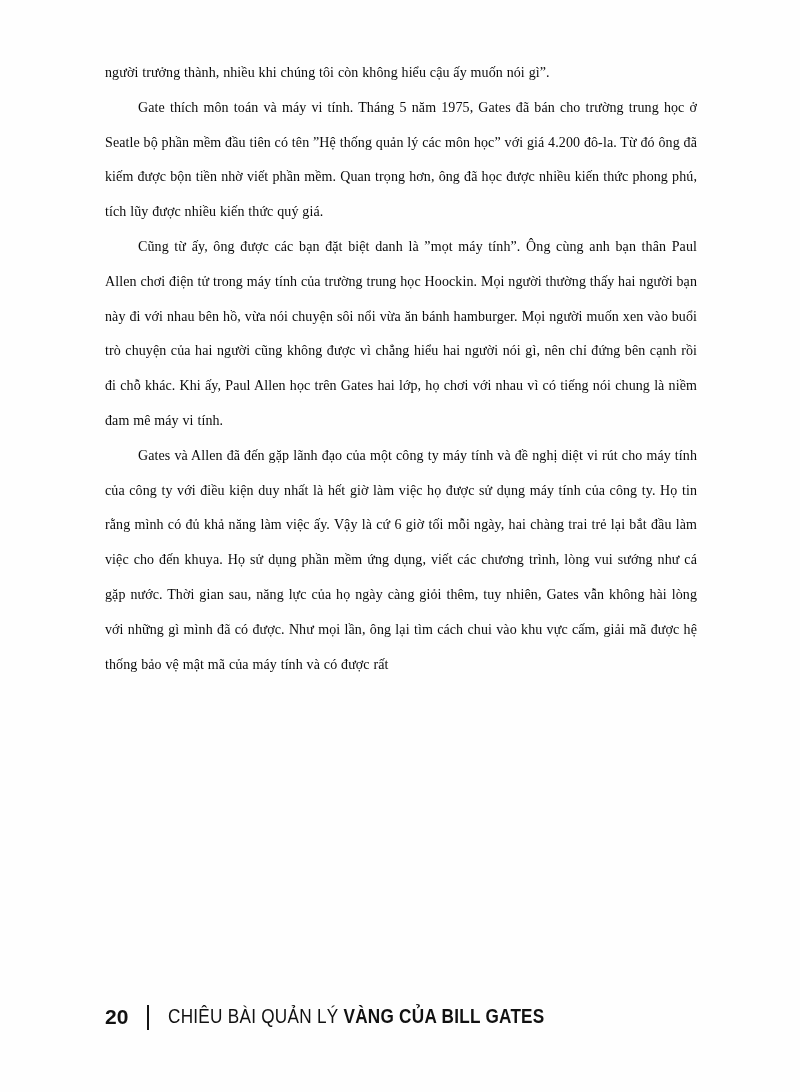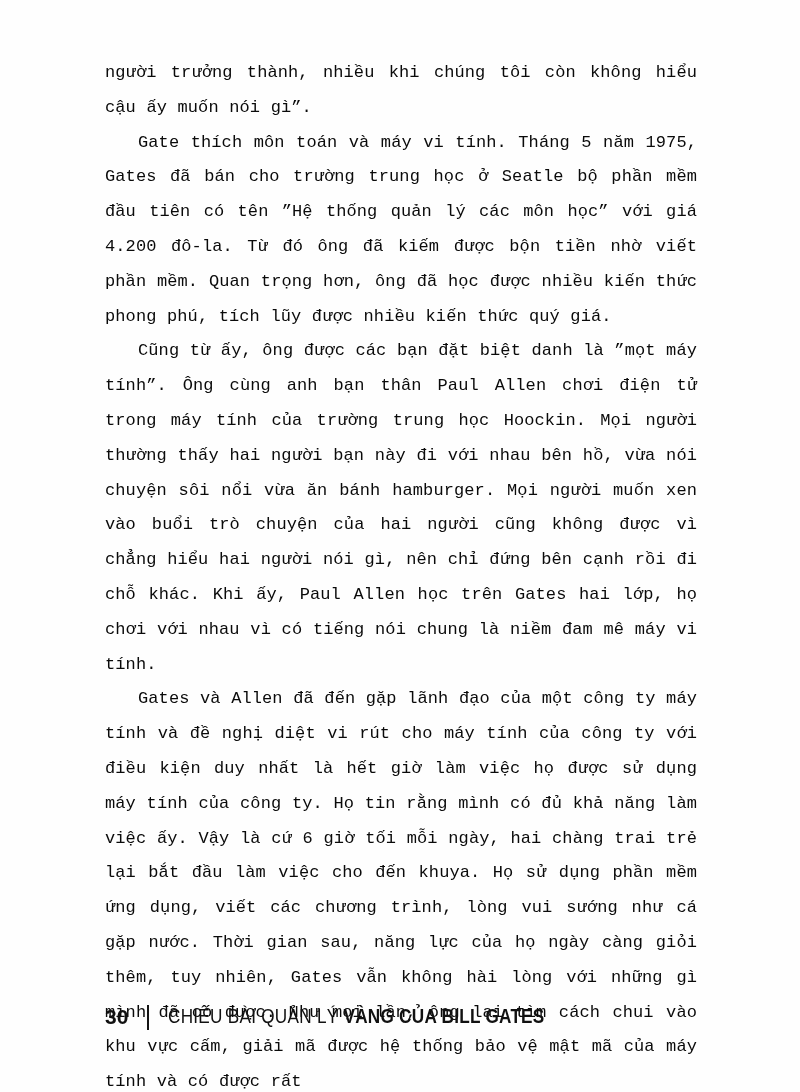--- a/index.html
+++ b/index.html
@@ -31,26 +31,25 @@
     left: 105px;
     top: 56px;
     width: 592px;
   }
 
   .para {
     margin: 0;
     text-align: justify;
     text-justify: inter-word;
     text-indent: 33px;
-    font-size: 17px;
+    font-size: 14px;
     line-height: 34.8px;
     color: #0a0a0a;
     letter-spacing: 0.1px;
     word-spacing: 0.2px;
-    font-family: Liberation Mono, monospace;
     -webkit-font-smoothing: antialiased;
   }
   .para.no-indent {
     text-indent: 0;
   }
   
   .para:last-child {
     margin-bottom: 14px;
   }
 
@@ -106,20 +105,20 @@
 <div class="page">
 
   <div class="text-block">
     <p class="para no-indent">người trưởng thành, nhiều khi chúng tôi còn không hiểu cậu ấy muốn nói gì”.</p>
     <p class="para">Gate thích môn toán và máy vi tính. Tháng 5 năm 1975, Gates đã bán cho trường trung học ở Seatle bộ phần mềm đầu tiên có tên ”Hệ thống quản lý các môn học” với giá 4.200 đô-la. Từ đó ông đã kiếm được bộn tiền nhờ viết phần mềm. Quan trọng hơn, ông đã học được nhiều kiến thức phong phú, tích lũy được nhiều kiến thức quý giá.</p>
     <p class="para">Cũng từ ấy, ông được các bạn đặt biệt danh là ”mọt máy tính”. Ông cùng anh bạn thân Paul Allen chơi điện tử trong máy tính của trường trung học Hoockin. Mọi người thường thấy hai người bạn này đi với nhau bên hồ, vừa nói chuyện sôi nổi vừa ăn bánh hamburger. Mọi người muốn xen vào buổi trò chuyện của hai người cũng không được vì chẳng hiểu hai người nói gì, nên chỉ đứng bên cạnh rồi đi chỗ khác. Khi ấy, Paul Allen học trên Gates hai lớp, họ chơi với nhau vì có tiếng nói chung là niềm đam mê máy vi tính.</p>
     <p class="para">Gates và Allen đã đến gặp lãnh đạo của một công ty máy tính và đề nghị diệt vi rút cho máy tính của công ty với điều kiện duy nhất là hết giờ làm việc họ được sử dụng máy tính của công ty. Họ tin rằng mình có đủ khả năng làm việc ấy. Vậy là cứ 6 giờ tối mỗi ngày, hai chàng trai trẻ lại bắt đầu làm việc cho đến khuya. Họ sử dụng phần mềm ứng dụng, viết các chương trình, lòng vui sướng như cá gặp nước. Thời gian sau, năng lực của họ ngày càng giỏi thêm, tuy nhiên, Gates vẫn không hài lòng với những gì mình đã có được. Như mọi lần, ông lại tìm cách chui vào khu vực cấm, giải mã được hệ thống bảo vệ mật mã của máy tính và có được rất</p>
   </div>
 
   <div class="footer">
-    <span class="footer-page-number">30</span>
+    <span class="footer-page-number">20</span>
     <span class="footer-divider"></span>
     <span class="footer-title">
       <span class="tt-regular">CHIÊU BÀI QUẢN LÝ </span><span class="tt-bold">VÀNG CỦA BILL GATES</span>
     </span>
   </div>
 
 </div>
 
 </body></html>

